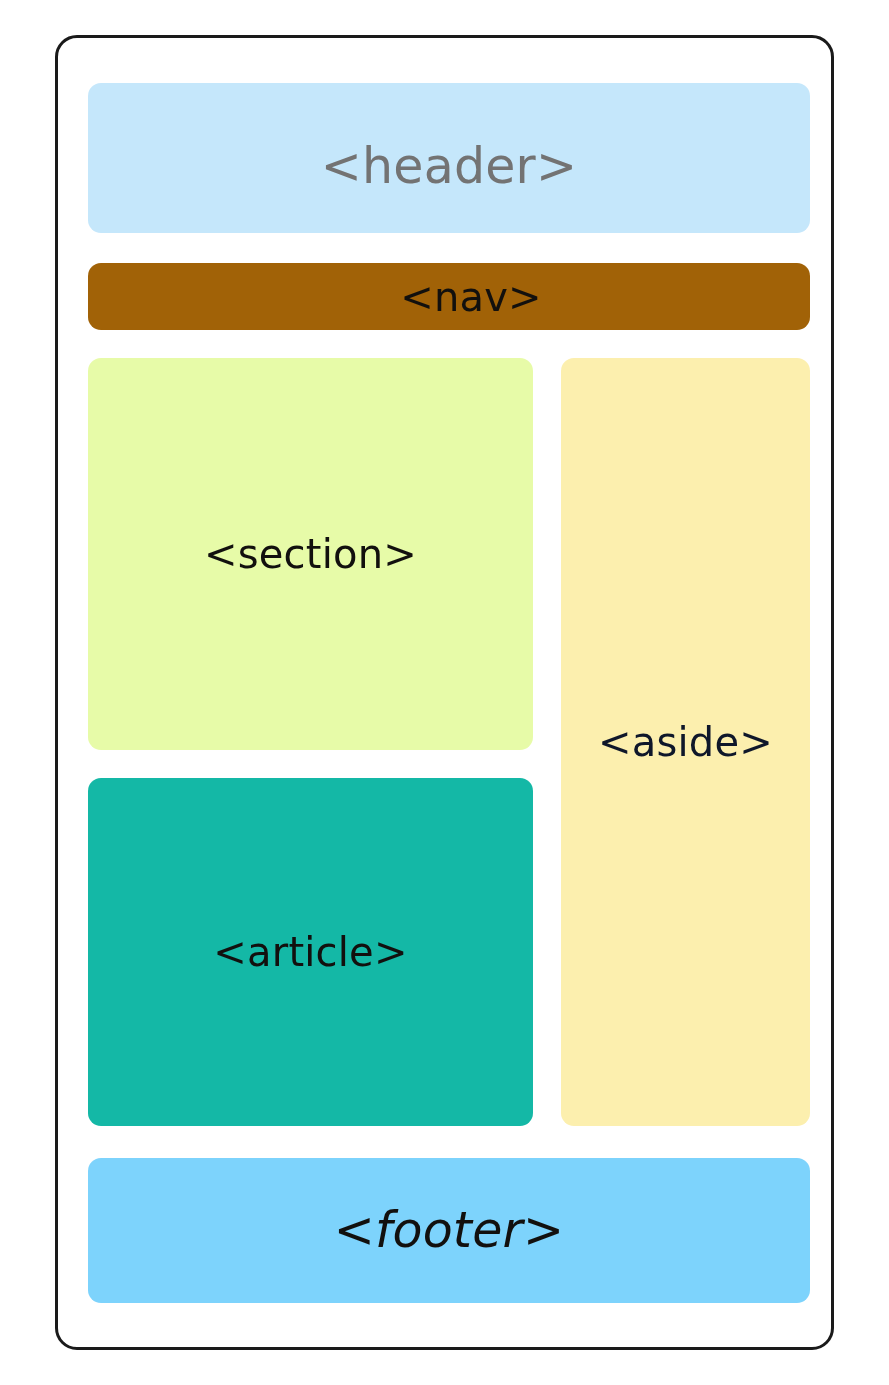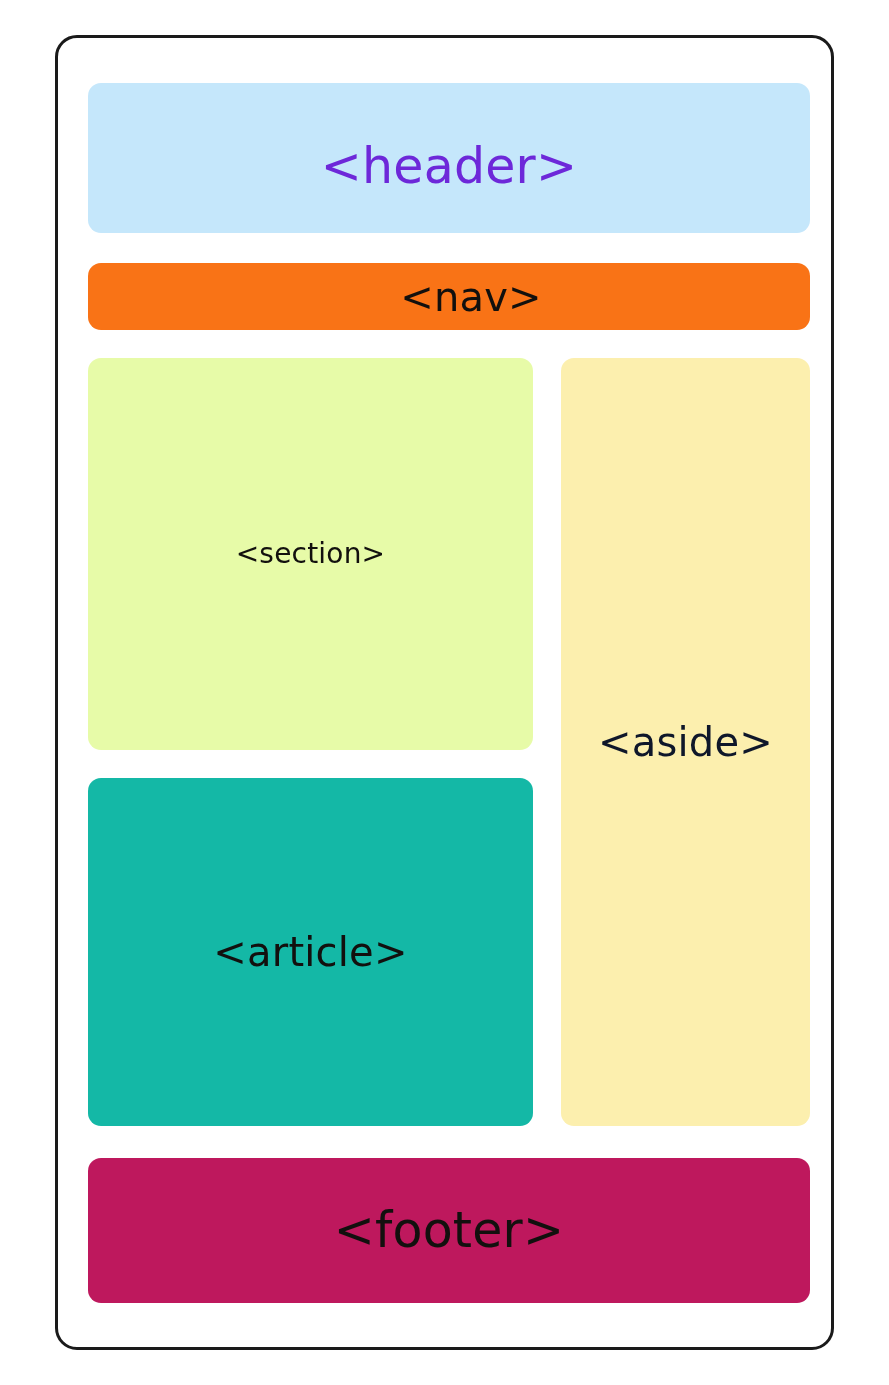--- a/index.html
+++ b/index.html
@@ -60,49 +60,49 @@
   #region-header  { left: 30px;  top: 45px;   width: 722px; height: 150px; }
   #region-nav     { left: 30px;  top: 225px;  width: 722px; height: 67px;  }
   #region-section { left: 30px;  top: 320px;  width: 445px; height: 392px; }
   #region-aside   { left: 503px; top: 320px;  width: 249px; height: 768px; }
   #region-article { left: 30px;  top: 740px;  width: 445px; height: 348px; }
   #region-footer  { left: 30px;  top: 1120px; width: 722px; height: 145px; }
 
   #region-header  .region-label { font-size: 49px; }
   #region-footer  .region-label { font-size: 49px; }
   #region-nav     .region-label { font-size: 40px; }
-  #region-section .region-label { font-size: 28px; }
+  #region-section .region-label { font-size: 40px; }
   #region-article .region-label { font-size: 40px; }
   #region-aside   .region-label { font-size: 40px; }
 </style>
 </head>
 <body>
 
 <div id="diagram-root">
 
   <div class="page-frame" style="border-color: rgb(26, 26, 26); background-color: rgb(255, 255, 255);">
 
     <div class="region" id="region-header" style="background-color: rgb(197, 231, 251);">
-      <span class="region-label" style="color: #6d28d9; margin-top: 16px;">&lt;header&gt;</span>
+      <span class="region-label" style="color: #737373; margin-top: 16px;">&lt;header&gt;</span>
     </div>
 
-    <div class="region" id="region-nav" style="background-color: #f97316; padding-left: 44px;">
+    <div class="region" id="region-nav" style="background-color: #a16207; padding-left: 44px;">
       <span class="region-label" style="color: rgb(18, 16, 14);">&lt;nav&gt;</span>
     </div>
 
     <div class="region" id="region-section" style="background-color: rgb(231, 251, 168);">
       <span class="region-label" style="color: rgb(18, 16, 14);">&lt;section&gt;</span>
     </div>
 
     <div class="region" id="region-aside" style="background-color: rgb(252, 239, 174);">
       <span class="region-label" style="color: #0f172a;">&lt;aside&gt;</span>
     </div>
 
     <div class="region" id="region-article" style="background-color: #14b8a6;">
       <span class="region-label" style="color: rgb(18, 16, 14);">&lt;article&gt;</span>
     </div>
 
-    <div class="region" id="region-footer" style="background-color: #be185d;">
+    <div class="region" id="region-footer" style="background-color: #7dd3fc; font-style: italic;">
       <span class="region-label" style="color: rgb(18, 16, 14);">&lt;footer&gt;</span>
     </div>
 
   </div>
 </div>
 
 </body></html>

